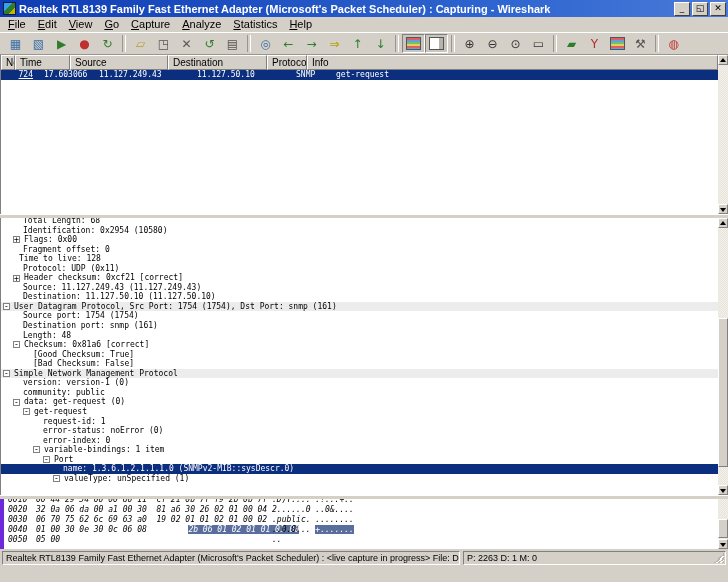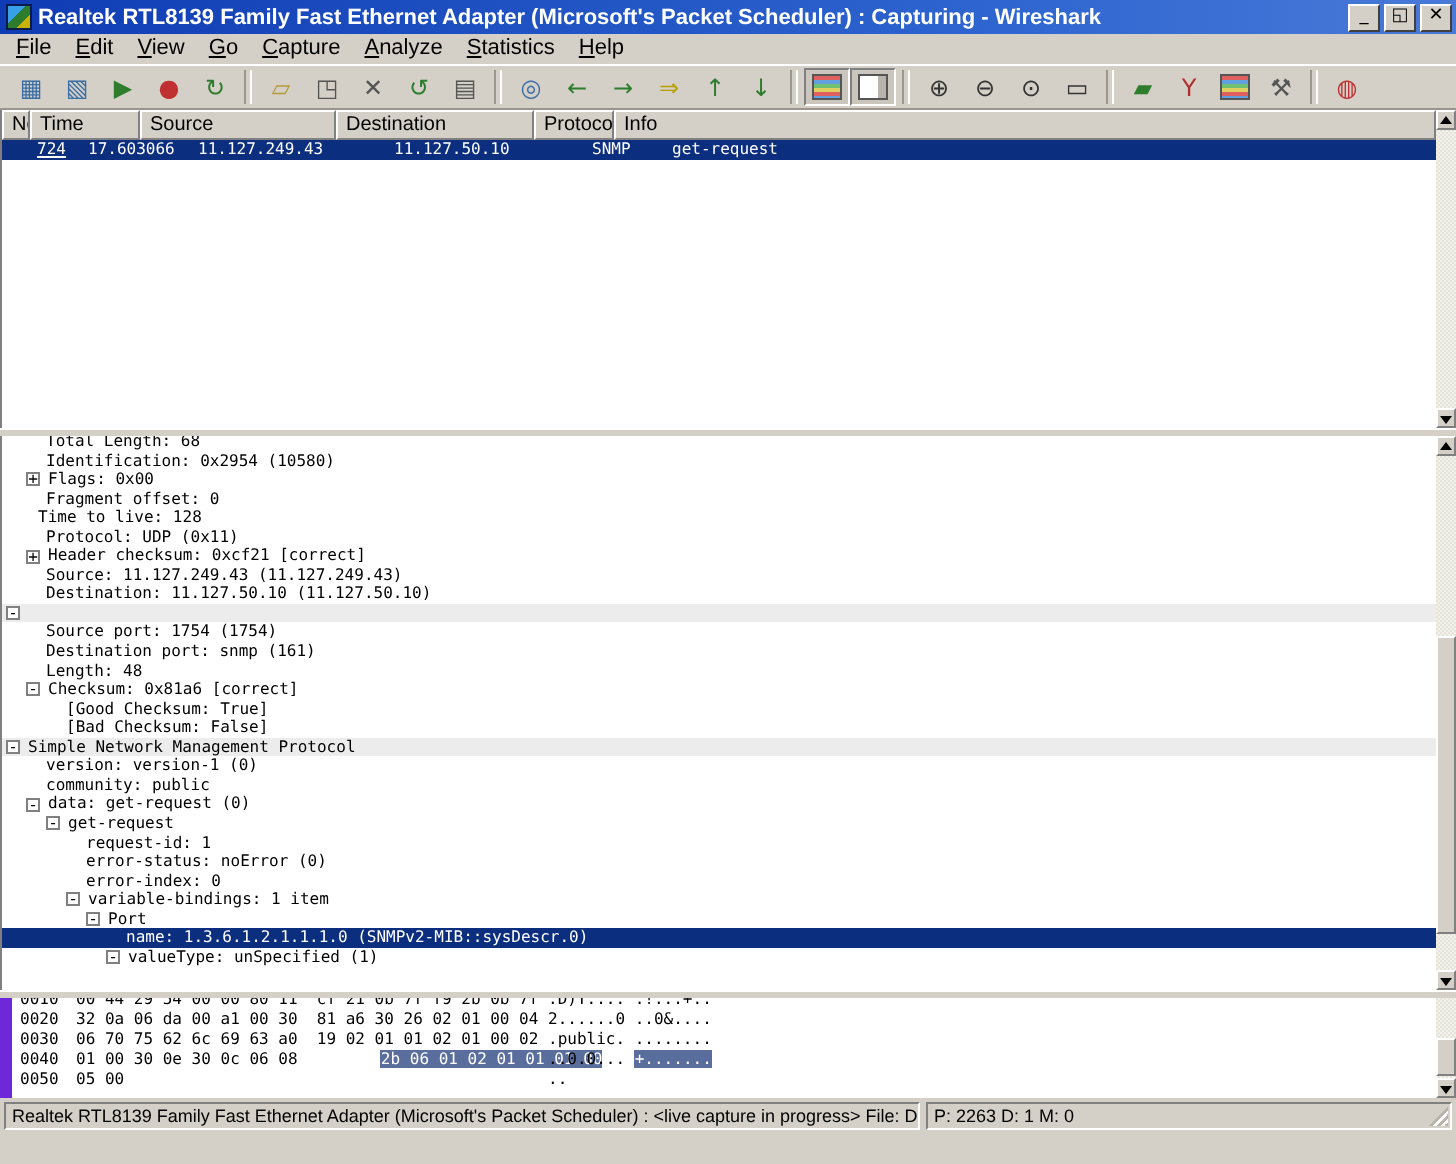--- a/index.html
+++ b/index.html
@@ -100,21 +100,21 @@
   .dl.band{background:#ececec;}
   .dl.sel{color:#fff;}
   .exp{display:inline-block;width:7px;height:7px;box-sizing:border-box;border:1px solid #808080;
     background:#fff;color:#000;font-size:8px;line-height:5px;text-align:center;
     margin-right:4px;flex:0 0 auto;}
   .exp-sp{display:inline-block;width:10px;flex:0 0 auto;}
   .dl-text{white-space:pre;}
 
   
   .hexpane{height:50px;flex:0 0 auto;position:relative;background:#fff;overflow:hidden;
-    border-left:6px solid #6d28d9;padding-right:10px;}
+    border-left:4px solid #6d28d9;padding-right:10px;font-style:italic;}
   .hex-lines{margin-top:-4px;padding-left:4px;}
   .hx{height:10px;line-height:10px;white-space:pre;
     font-family:"DejaVu Sans Mono",monospace;font-size:8px;color:#000;}
   .hx-off{display:inline-block;width:28px;}
   .hx-bytes{display:inline-block;width:236px;}
   .hx-ascii{display:inline-block;}
 
   
   .statusbar{height:16px;flex:0 0 auto;display:flex;align-items:center;padding:1px 2px;
     background:#d4d0c8;gap:3px;}
@@ -286,21 +286,21 @@
     <div class="detail-lines">
         <div class="dl" style="padding-left: 12px;"><span class="exp-sp"></span><span class="dl-text">Total Length: 68</span></div>
         <div class="dl" style="padding-left: 12px;"><span class="exp-sp"></span><span class="dl-text">Identification: 0x2954 (10580)</span></div>
         <div class="dl" style="padding-left: 12px;"><span class="exp">+</span><span class="dl-text">Flags: 0x00</span></div>
         <div class="dl" style="padding-left: 12px;"><span class="exp-sp"></span><span class="dl-text">Fragment offset: 0</span></div>
         <div class="dl" style="padding-left: 8px;"><span class="exp-sp"></span><span class="dl-text">Time to live: 128</span></div>
         <div class="dl" style="padding-left: 12px;"><span class="exp-sp"></span><span class="dl-text">Protocol: UDP (0x11)</span></div>
         <div class="dl" style="padding-left: 12px;"><span class="exp">+</span><span class="dl-text">Header checksum: 0xcf21 [correct]</span></div>
         <div class="dl" style="padding-left: 12px;"><span class="exp-sp"></span><span class="dl-text">Source: 11.127.249.43 (11.127.249.43)</span></div>
         <div class="dl" style="padding-left: 12px;"><span class="exp-sp"></span><span class="dl-text">Destination: 11.127.50.10 (11.127.50.10)</span></div>
-        <div class="dl band" style="padding-left: 2px;"><span class="exp">-</span></div>
+        <div class="dl band" style="padding-left: 2px;"><span class="exp">-</span><span class="dl-text">User Datagram Protocol, Src Port: 1754 (1754), Dst Port: snmp (161)</span></div>
         <div class="dl" style="padding-left: 12px;"><span class="exp-sp"></span><span class="dl-text">Source port: 1754 (1754)</span></div>
         <div class="dl" style="padding-left: 12px;"><span class="exp-sp"></span><span class="dl-text">Destination port: snmp (161)</span></div>
         <div class="dl" style="padding-left: 12px;"><span class="exp-sp"></span><span class="dl-text">Length: 48</span></div>
         <div class="dl" style="padding-left: 12px;"><span class="exp">-</span><span class="dl-text">Checksum: 0x81a6 [correct]</span></div>
         <div class="dl" style="padding-left: 22px;"><span class="exp-sp"></span><span class="dl-text">[Good Checksum: True]</span></div>
         <div class="dl" style="padding-left: 22px;"><span class="exp-sp"></span><span class="dl-text">[Bad Checksum: False]</span></div>
         <div class="dl band" style="padding-left: 2px;"><span class="exp">-</span><span class="dl-text">Simple Network Management Protocol</span></div>
         <div class="dl" style="padding-left: 12px;"><span class="exp-sp"></span><span class="dl-text">version: version-1 (0)</span></div>
         <div class="dl" style="padding-left: 12px;"><span class="exp-sp"></span><span class="dl-text">community: public</span></div>
         <div class="dl" style="padding-left: 12px;"><span class="exp">-</span><span class="dl-text">data: get-request (0)</span></div>

